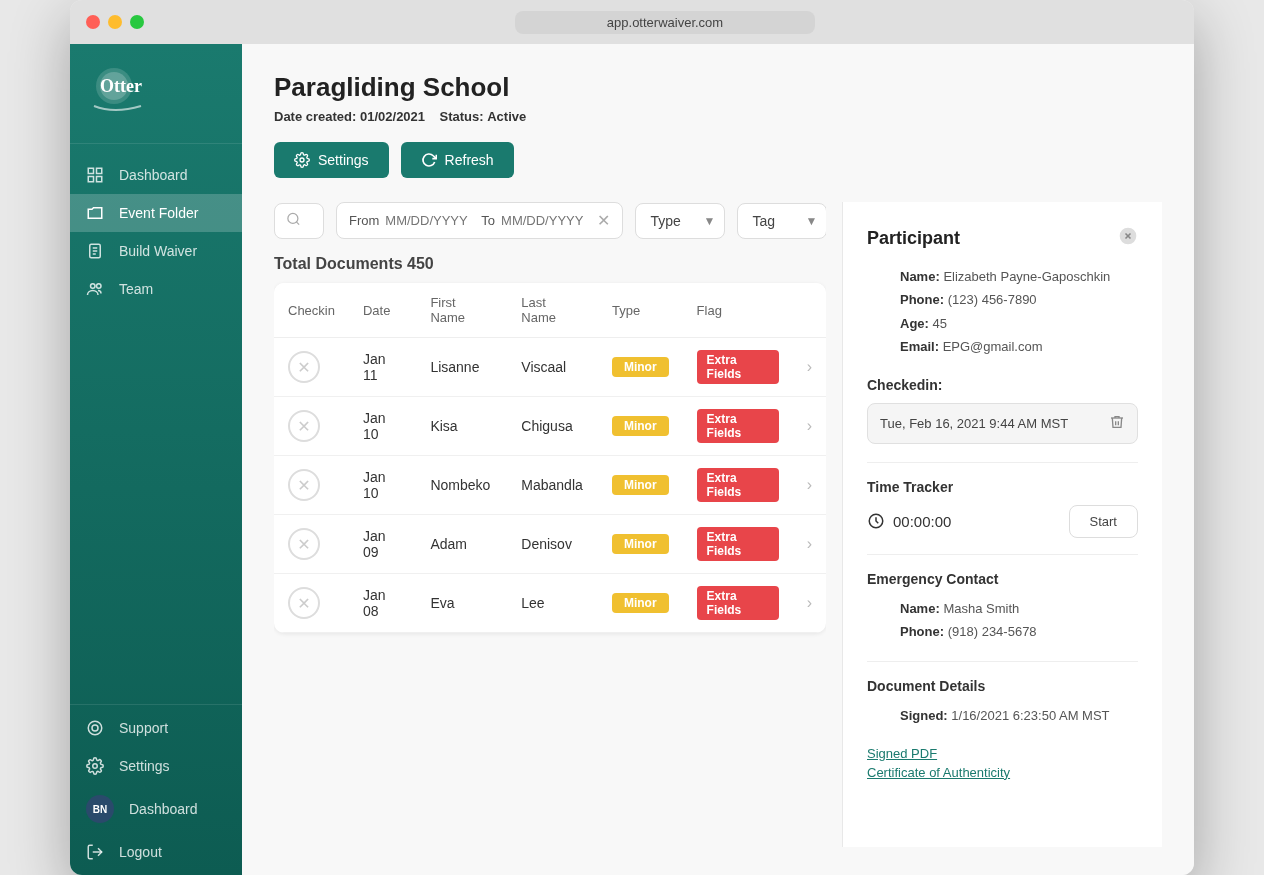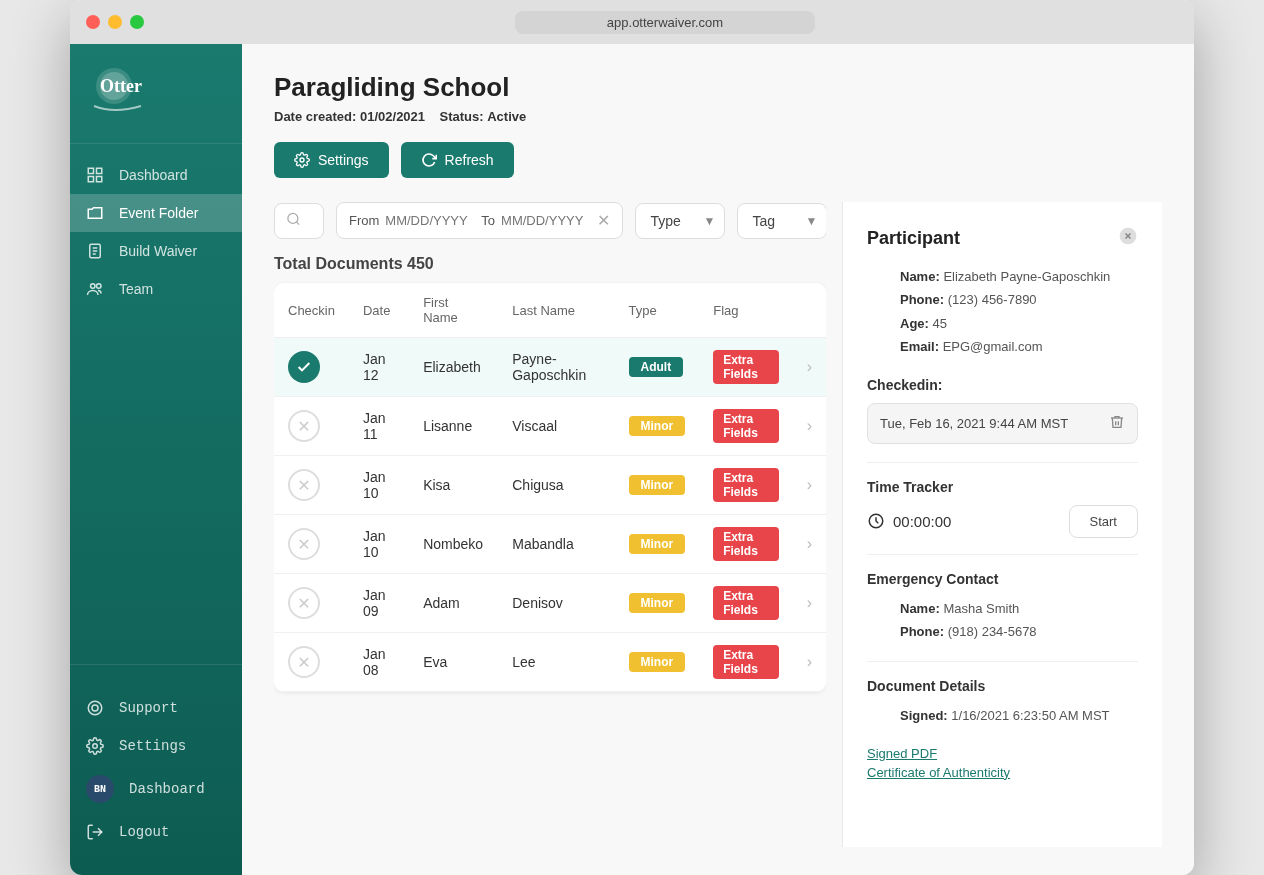--- a/index.html
+++ b/index.html
@@ -20,21 +20,21 @@
     .app { display: flex; flex: 1; overflow: hidden; }
 
     
     .sidebar { width: 172px; background: linear-gradient(180deg, #1a7a6e 0%, #0d5c52 100%); display: flex; flex-direction: column; flex-shrink: 0; }
     .sidebar-logo { padding: 20px 16px; border-bottom: 1px solid rgba(255,255,255,0.1); }
     .sidebar-logo svg { width: 90px; height: 55px; }
     .sidebar-nav { flex: 1; padding: 12px 0; }
     .sidebar-item { display: flex; align-items: center; gap: 15px; padding: 10px 16px; color: rgba(255,255,255,0.8); font-size: 14px; cursor: pointer; border-radius: 0; transition: background 0.2s; }
     .sidebar-item.active { background: rgba(255,255,255,0.2); color: white; font-weight: 500; }
     .sidebar-item svg { width: 18px; height: 18px; flex-shrink: 0; }
-    .sidebar-bottom { padding: 24px 0; border-top: 1px solid rgba(255,255,255,0.1); font-family: Liberation Mono, monospace; }
+    .sidebar-bottom { padding: 4px 0; border-top: 1px solid rgba(255,255,255,0.1); }
     .sidebar-avatar { width: 28px; height: 28px; background: #2a4a6b; border-radius: 50%; display: flex; align-items: center; justify-content: center; font-size: 10px; color: white; font-weight: 600; }
 
     
     .main { flex: 1; display: flex; flex-direction: column; background: #f8f8f8; overflow: hidden; }
 
     .content-area { flex: 1; padding: 28px 32px; overflow-y: auto; display: flex; flex-direction: column; gap: 0; }
 
     .page-title { font-size: 26px; font-weight: 700; color: #222; margin-bottom: 6px; }
     .page-meta { font-size: 13px; color: #555; margin-bottom: 18px; }
     .page-meta span { font-weight: 600; color: #333; }
@@ -267,35 +267,20 @@
                     <th>Checkin</th>
                     <th>Date</th>
                     <th>First Name</th>
                     <th>Last Name</th>
                     <th>Type</th>
                     <th>Flag</th>
                     <th></th>
                   </tr>
                 </thead>
                 <tbody>
-                  <tr class="selected">
-                    <td>
-                        <div class="checkin-check">
-                          <svg width="16" height="16" viewBox="0 0 24 24" fill="none" stroke="white" stroke-width="3">
-                            <polyline points="20 6 9 17 4 12"></polyline>
-                          </svg>
-                        </div>
-                      </td>
-                    <td>Jan 12</td>
-                    <td>Elizabeth</td>
-                    <td>Payne-Gaposchkin</td>
-                    <td><span class="badge-adult">Adult</span></td>
-                    <td><span class="badge-extra">Extra Fields</span></td>
-                    <td><span class="row-arrow">›</span></td>
-                  </tr>
                   <tr>
                     <td>
                         <div class="checkin-x">✕</div>
                       </td>
                     <td>Jan 11</td>
                     <td>Lisanne</td>
                     <td>Viscaal</td>
                     <td><span class="badge-minor">Minor</span></td>
                     <td><span class="badge-extra">Extra Fields</span></td>
                     <td><span class="row-arrow">›</span></td>

